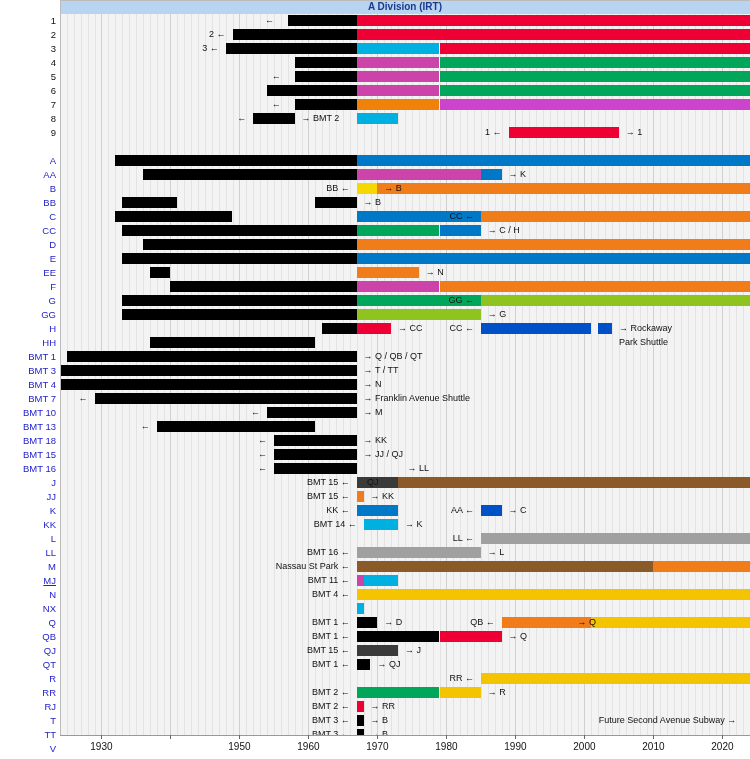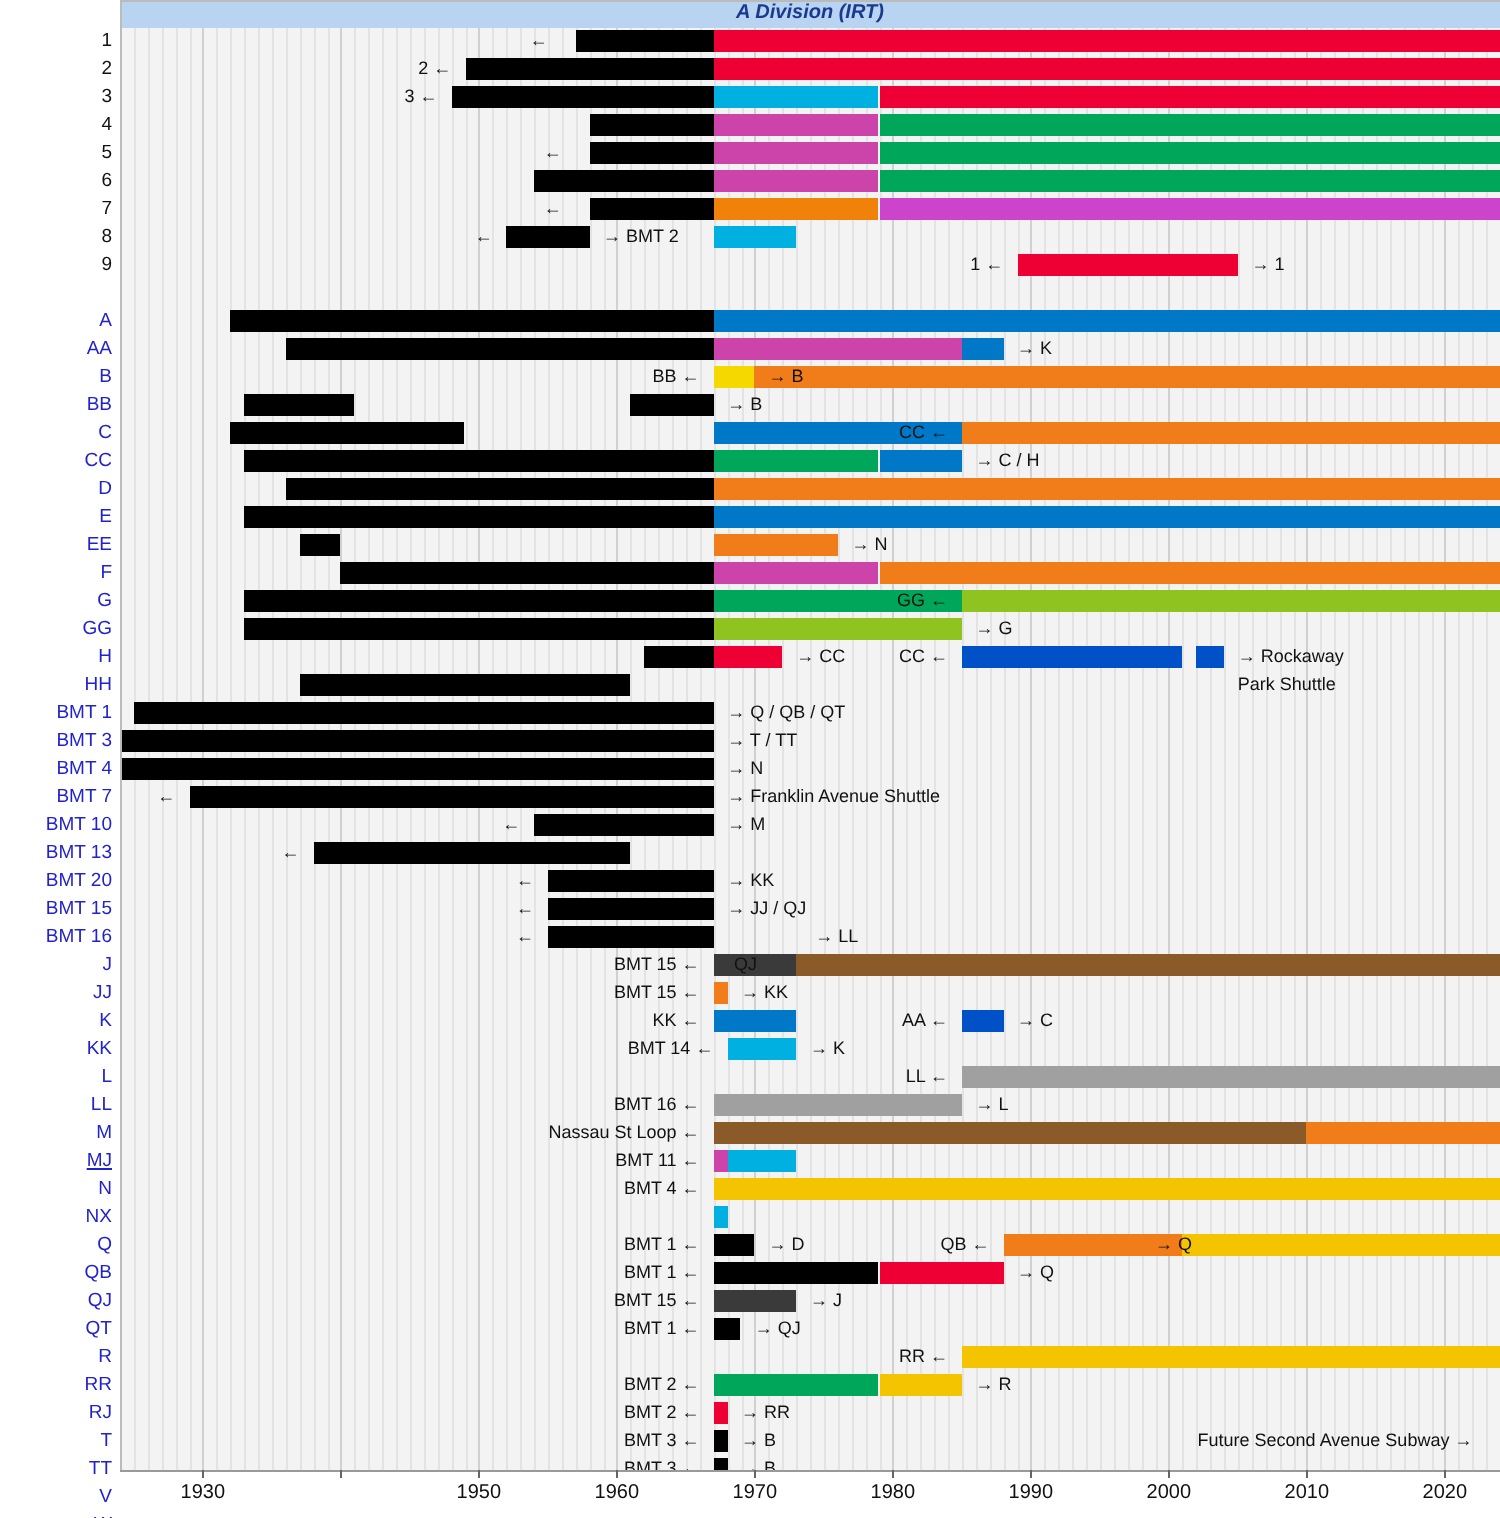--- a/index.html
+++ b/index.html
@@ -118,21 +118,21 @@
       <div class="vgrid" style="left: 621px;"></div>
       <div class="vgrid" style="left: 627.9px;"></div>
       <div class="vgrid" style="left: 634.8px;"></div>
       <div class="vgrid" style="left: 641.7px;"></div>
       <div class="vgrid" style="left: 648.6px;"></div>
       <div class="vgrid" style="left: 655.5px;"></div>
       <div class="vgridmaj" style="left: 662.4px;"></div>
       <div class="vgrid" style="left: 669.3px;"></div>
       <div class="vgrid" style="left: 676.2px;"></div>
       <div class="vgrid" style="left: 683.1px;"></div>
-      <div class="divhead" style="top: 0px; font-style: italic;">A Division (IRT)</div>
+      <div class="divhead" style="top: 0px;">A Division (IRT)</div>
       <div class="bar" style="left: 227.7px; width: 69px; top: 15px; background: rgb(0, 0, 0);"></div>
       <div class="bar" style="left: 296.7px; width: 393.3px; top: 15px; background: rgb(238, 0, 52);"></div>
       <div class="note-r" style="top: 15px; right: 476.1px;">←</div>
       <div class="bar" style="left: 172.5px; width: 124.2px; top: 29px; background: rgb(0, 0, 0);"></div>
       <div class="bar" style="left: 296.7px; width: 393.3px; top: 29px; background: rgb(238, 0, 52);"></div>
       <div class="note-r" style="top: 29px; right: 524.4px;">2 ←</div>
       <div class="bar" style="left: 165.6px; width: 131.1px; top: 43px; background: rgb(0, 0, 0);"></div>
       <div class="bar" style="left: 296.7px; width: 82.8px; top: 43px; background: rgb(0, 176, 224);"></div>
       <div class="bar" style="left: 379.5px; width: 310.5px; top: 43px; background: rgb(238, 0, 52);"></div>
       <div class="note-r" style="top: 43px; right: 531.3px;">3 ←</div>
@@ -242,21 +242,21 @@
       <div class="bar" style="left: 303.6px; width: 34.5px; top: 519px; background: rgb(0, 176, 224);"></div>
       <div class="note-r" style="top: 519px; right: 393.3px;">BMT 14 ←</div>
       <div class="note" style="top: 519px; left: 345px;">→ K</div>
       <div class="bar" style="left: 420.9px; width: 269.1px; top: 533px; background: rgb(160, 160, 160);"></div>
       <div class="note-r" style="top: 533px; right: 276px;">LL ←</div>
       <div class="bar" style="left: 296.7px; width: 124.2px; top: 547px; background: rgb(160, 160, 160);"></div>
       <div class="note-r" style="top: 547px; right: 400.2px;">BMT 16 ←</div>
       <div class="note" style="top: 547px; left: 427.8px;">→ L</div>
       <div class="bar" style="left: 296.7px; width: 296.7px; top: 561px; background: rgb(138, 90, 40);"></div>
       <div class="bar" style="left: 593.4px; width: 96.6px; top: 561px; background: rgb(240, 124, 26);"></div>
-      <div class="note-r" style="top: 561px; right: 400.2px;">Nassau St Loop ←</div>
+      <div class="note-r" style="top: 561px; right: 400.2px;">Nassau St Park ←</div>
       <div class="bar" style="left: 296.7px; width: 6.9px; top: 575px; background: rgb(204, 68, 170);"></div>
       <div class="bar" style="left: 303.6px; width: 34.5px; top: 575px; background: rgb(0, 176, 224);"></div>
       <div class="note-r" style="top: 575px; right: 400.2px;">BMT 11 ←</div>
       <div class="bar" style="left: 296.7px; width: 393.3px; top: 589px; background: rgb(245, 196, 0);"></div>
       <div class="note-r" style="top: 589px; right: 400.2px;">BMT 4 ←</div>
       <div class="bar" style="left: 296.7px; width: 6.9px; top: 603px; background: rgb(0, 176, 224);"></div>
       <div class="bar" style="left: 296.7px; width: 20.7px; top: 617px; background: rgb(0, 0, 0);"></div>
       <div class="bar" style="left: 441.6px; width: 89.7px; top: 617px; background: rgb(240, 124, 26);"></div>
       <div class="bar" style="left: 531.3px; width: 158.7px; top: 617px; background: rgb(245, 196, 0);"></div>
       <div class="note-r" style="top: 617px; right: 400.2px;">BMT 1 ←</div>
@@ -337,21 +337,21 @@
     <div class="rowlabel lab-b" style="top: 295px; width: 56px; left: 0px;">G</div>
     <div class="rowlabel lab-b" style="top: 309px; width: 56px; left: 0px;">GG</div>
     <div class="rowlabel lab-b" style="top: 323px; width: 56px; left: 0px;">H</div>
     <div class="rowlabel lab-b" style="top: 337px; width: 56px; left: 0px;">HH</div>
     <div class="rowlabel lab-b" style="top: 351px; width: 56px; left: 0px;">BMT 1</div>
     <div class="rowlabel lab-b" style="top: 365px; width: 56px; left: 0px;">BMT 3</div>
     <div class="rowlabel lab-b" style="top: 379px; width: 56px; left: 0px;">BMT 4</div>
     <div class="rowlabel lab-b" style="top: 393px; width: 56px; left: 0px;">BMT 7</div>
     <div class="rowlabel lab-b" style="top: 407px; width: 56px; left: 0px;">BMT 10</div>
     <div class="rowlabel lab-b" style="top: 421px; width: 56px; left: 0px;">BMT 13</div>
-    <div class="rowlabel lab-b" style="top: 435px; width: 56px; left: 0px;">BMT 20</div>
+    <div class="rowlabel lab-b" style="top: 435px; width: 56px; left: 0px;">BMT 18</div>
     <div class="rowlabel lab-b" style="top: 449px; width: 56px; left: 0px;">BMT 15</div>
     <div class="rowlabel lab-b" style="top: 463px; width: 56px; left: 0px;">BMT 16</div>
     <div class="rowlabel lab-b" style="top: 477px; width: 56px; left: 0px;">J</div>
     <div class="rowlabel lab-b" style="top: 491px; width: 56px; left: 0px;">JJ</div>
     <div class="rowlabel lab-b" style="top: 505px; width: 56px; left: 0px;">K</div>
     <div class="rowlabel lab-b" style="top: 519px; width: 56px; left: 0px;">KK</div>
     <div class="rowlabel lab-b" style="top: 533px; width: 56px; left: 0px;">L</div>
     <div class="rowlabel lab-b" style="top: 547px; width: 56px; left: 0px;">LL</div>
     <div class="rowlabel lab-b" style="top: 561px; width: 56px; left: 0px;">M</div>
     <div class="rowlabel lab-b" style="top: 575px; width: 56px; left: 0px; text-decoration: underline;">MJ</div>

